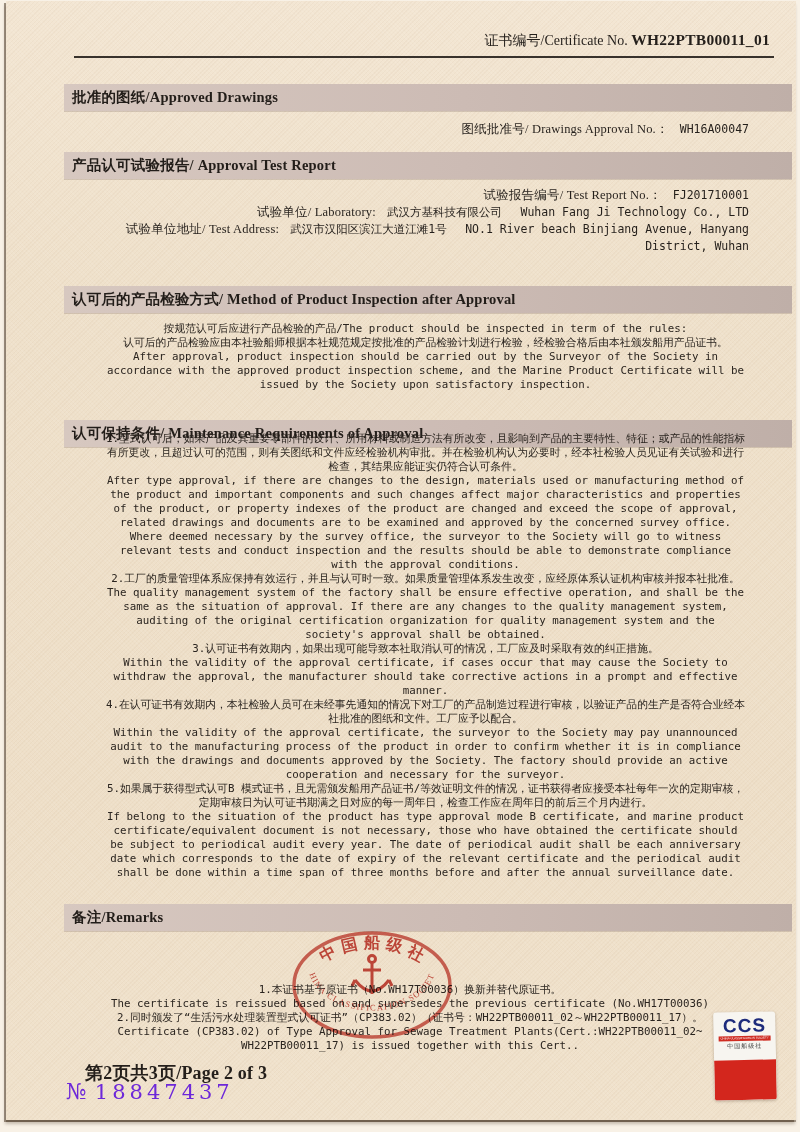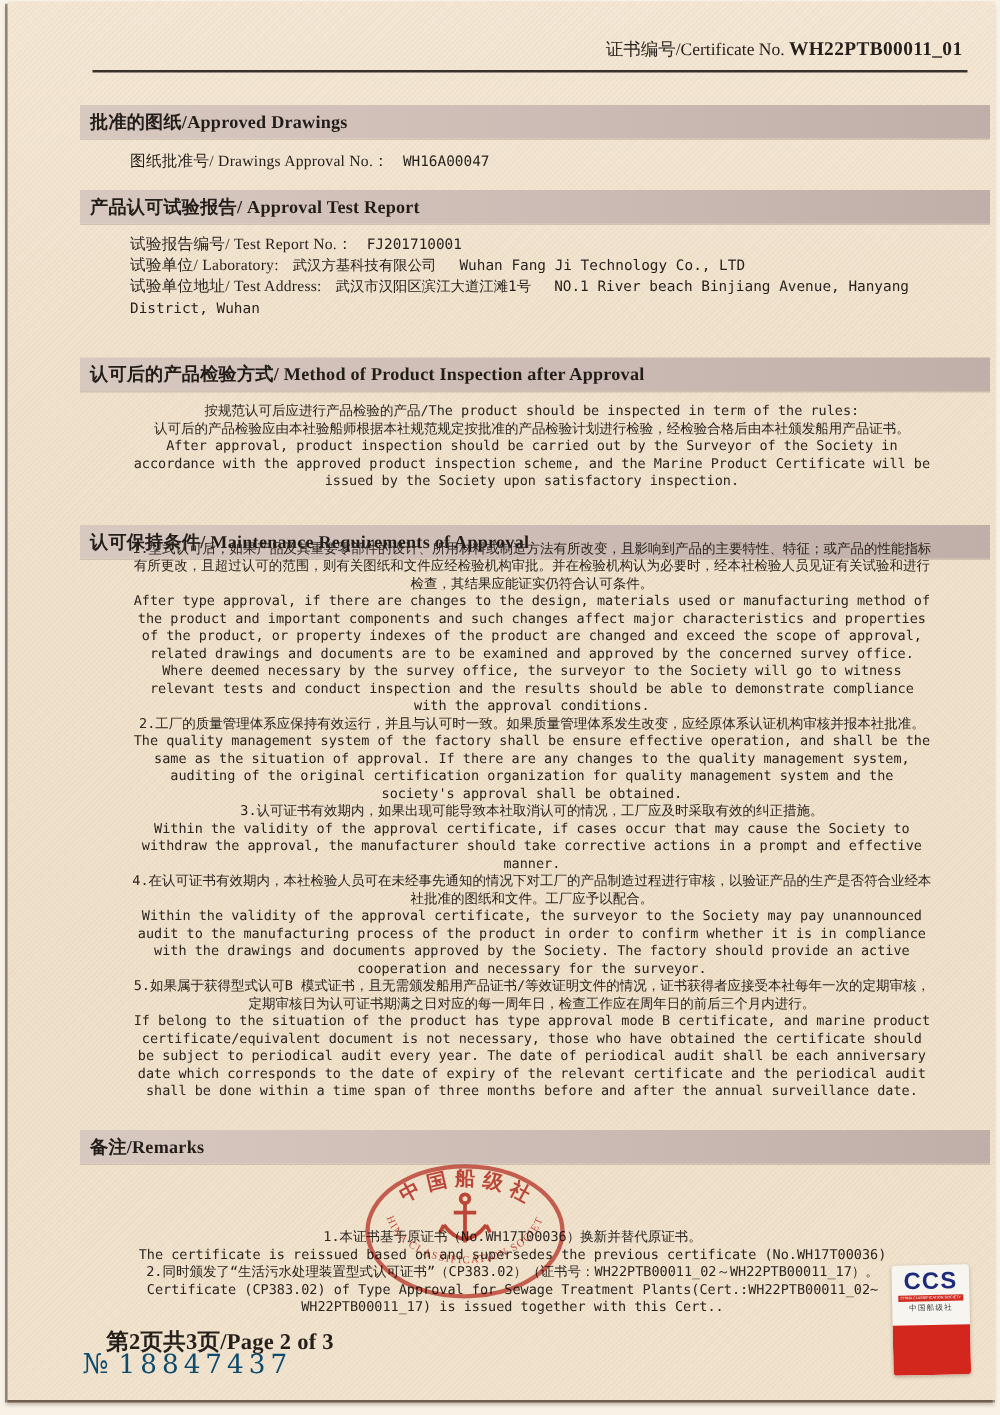--- a/index.html
+++ b/index.html
@@ -26,35 +26,35 @@
   }
   .band{
     position:absolute;left:64px;width:728px;height:27px;
     background:linear-gradient(90deg,#d7c8c0 0%,#ccbbb4 55%,#bfafa8 100%);
     box-shadow:0 1px 0 rgba(120,100,90,.25);
   }
   .band .band-title{
     display:block;padding:4px 0 0 8px;font-weight:bold;font-size:14.5px;color:#221d19;
     white-space:nowrap;letter-spacing:.2px;
   }
-  .info-row{font-size:12.5px;line-height:17px;}
+  .info-row{font-size:12.5px;line-height:17px;text-align:right;}
   .info-row .label{letter-spacing:.2px;}
   .info-row .value{font-family:"DejaVu Sans Mono", monospace;font-size:11.5px;margin-left:8px;}
   .info-block{position:absolute;left:104px;width:645px;}
   .bodytext{
     position:absolute;left:104px;width:643px;
     font-family:"DejaVu Sans Mono", monospace;
     font-size:10.8px;line-height:14px;color:#2a241f;text-align:center;
   }
   .bodytext p{margin:0;}
   .stamp{position:absolute;left:282px;top:920px;width:180px;height:130px;
     mix-blend-mode:multiply;opacity:.88;z-index:5;}
   .footer-page{position:absolute;left:85px;top:1061px;font-size:18px;font-weight:bold;letter-spacing:.2px;}
   .serial{
-    position:absolute;left:66px;top:1079px;color:#0c4a6e;
+    position:absolute;left:66px;top:1079px;color:#6d28d9;
     font-family:"DejaVu Serif", serif;font-size:22px;letter-spacing:2px;white-space:nowrap;
   }
   .serial .digits{font-size:21px;letter-spacing:4px;margin-left:6px;}
   .ccs-sticker{
     position:absolute;left:714px;top:1012px;width:62px;height:88px;
     background:#f7f5f0;border-radius:3px;transform:rotate(-1.2deg);
     box-shadow:0 1px 3px rgba(80,60,40,.35);z-index:6;overflow:hidden;
   }
   .ccs-logo{width:100%;text-align:center;padding-top:5px;}
   .ccs-logo .ccs-text{

